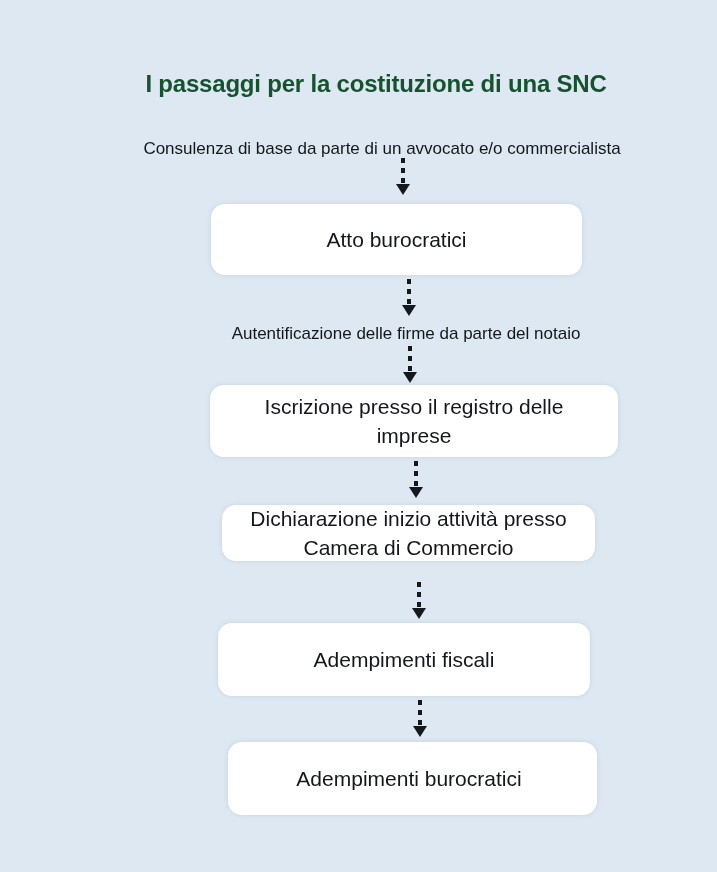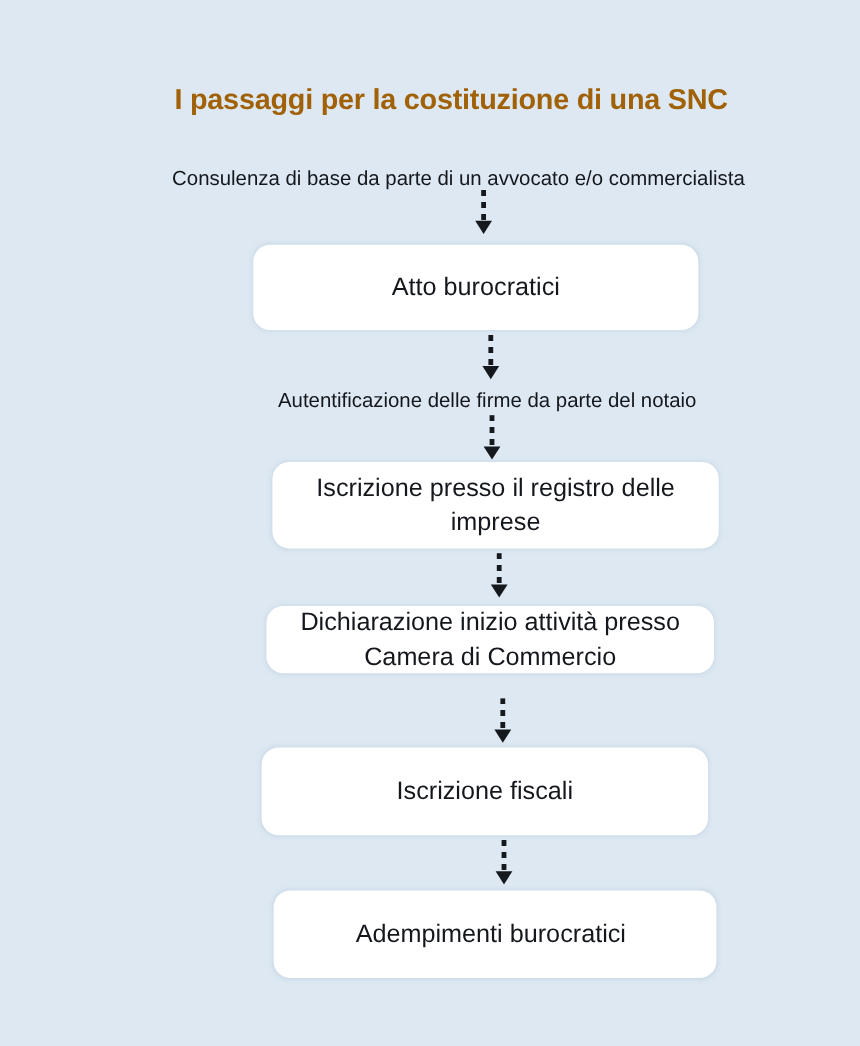--- a/index.html
+++ b/index.html
@@ -16,21 +16,21 @@
 
   .title {
     position: absolute;
     top: 70px;
     left: 35px;
     width: 682px;
     text-align: center;
     font-size: 24px;
     font-weight: bold;
     letter-spacing: -0.2px;
-    color: #a16207;
+    color: #14532d;
   }
 
   .flow-label {
     position: absolute;
     text-align: center;
     font-size: 17px;
     color: #14171c;
     white-space: nowrap;
   }
   .flow-label.l1 { top: 139px; left: 32px;  width: 700px; }
@@ -44,21 +44,21 @@
     display: flex;
     align-items: center;
     justify-content: center;
     text-align: center;
     font-size: 21px;
     line-height: 29px;
     color: #14171c;
     padding: 8px 22px;
   }
   .flow-box.b1 { left: 211px; top: 204px; width: 371px; height: 71px; }
-  .flow-box.b2 { left: 227px; top: 385px; width: 372px; height: 72px; }
+  .flow-box.b2 { left: 210px; top: 385px; width: 408px; height: 72px; }
   .flow-box.b3 { left: 222px; top: 505px; width: 373px; height: 56px; }
   .flow-box.b4 { left: 218px; top: 623px; width: 372px; height: 73px; }
   .flow-box.b5 { left: 228px; top: 742px; width: 369px; height: 73px; padding-left: 15px; }
 
   .arrow {
     position: absolute;
     display: flex;
     flex-direction: column;
     align-items: center;
     width: 16px;
@@ -128,21 +128,21 @@
   <div class="flow-box b3">
     <span>Dichiarazione inizio attività presso Camera di Commercio</span>
   </div>
 
   <div class="arrow a5">
     <span class="shaft"></span>
     <span class="head"></span>
   </div>
 
   <div class="flow-box b4">
-    <span>Iscrizione fiscali</span>
+    <span>Adempimenti fiscali</span>
   </div>
 
   <div class="arrow a6">
     <span class="shaft"></span>
     <span class="head"></span>
   </div>
 
   <div class="flow-box b5">
     <span>Adempimenti burocratici</span>
   </div>

